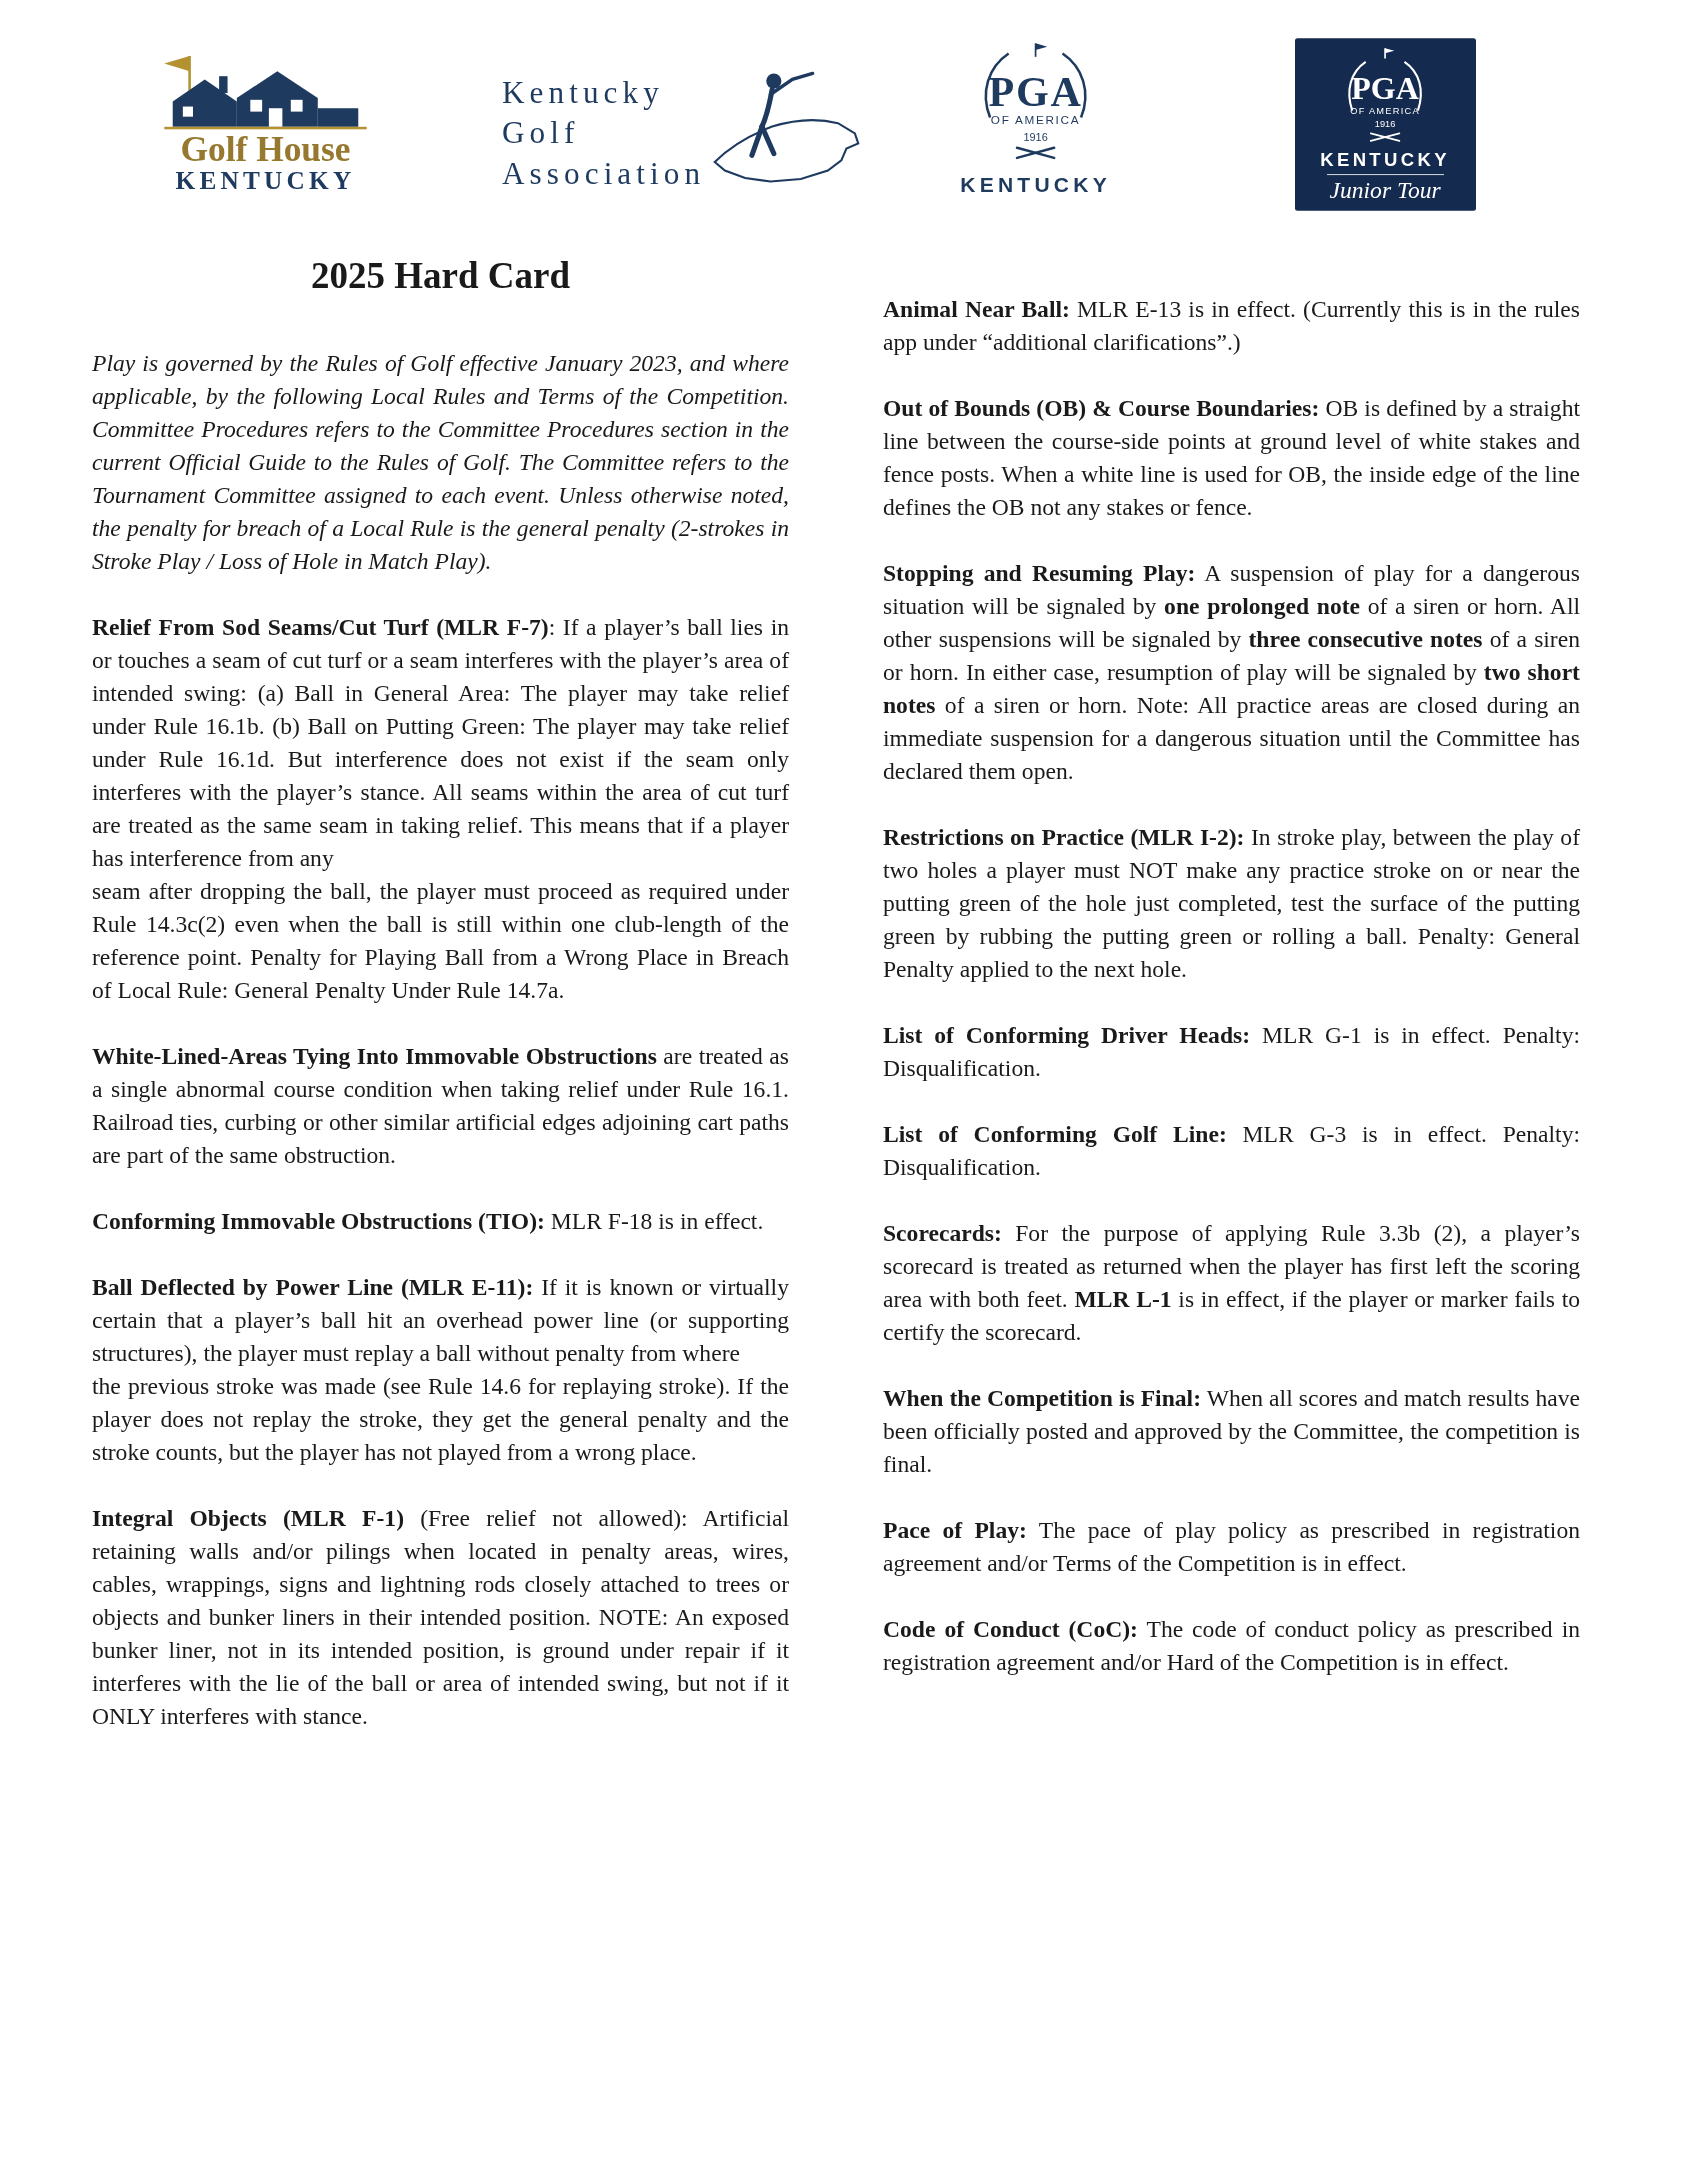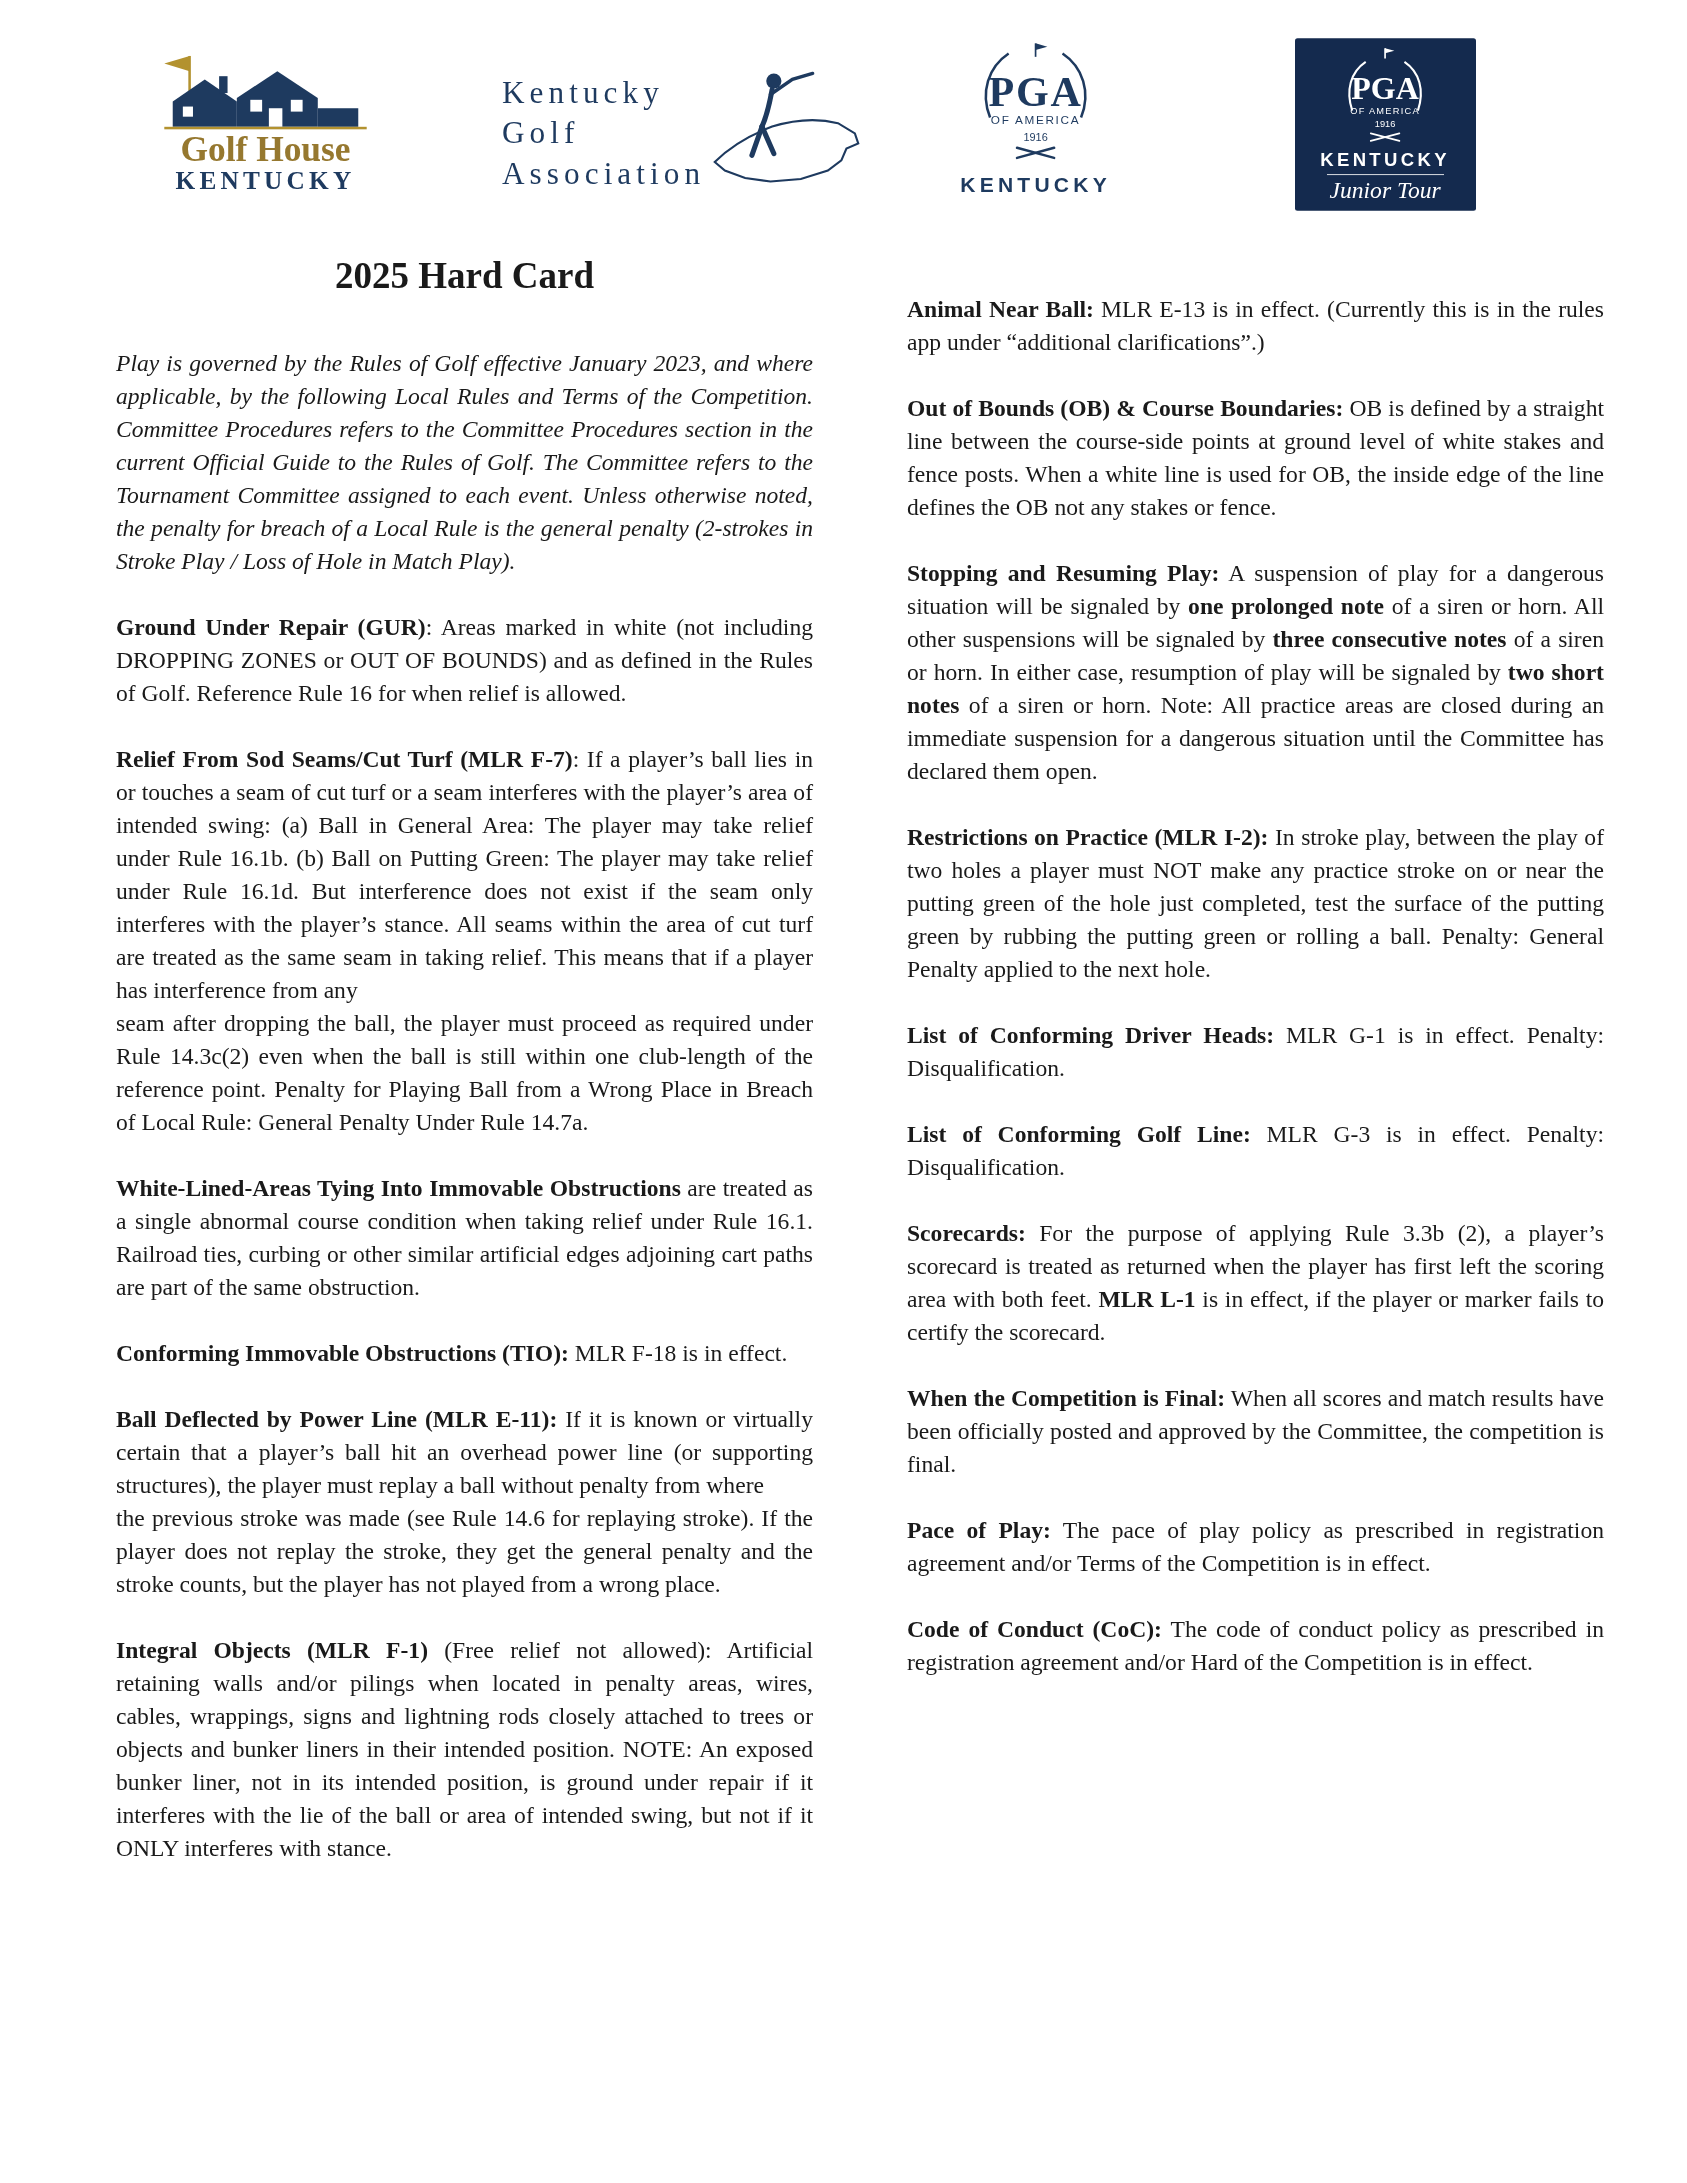--- a/index.html
+++ b/index.html
@@ -16,21 +16,21 @@
   
   .logo-header { position:absolute; top:0; left:0; width:1687px; height:236px; }
   .logo { position:absolute; }
   #logo-ghk { left:139px; top:49px; }
   #logo-kga { left:502px; top:69px; }
   #logo-pga { left:958px; top:40px; }
   #logo-jt  { left:1295px; top:38px; }
 
   
   .body-grid {
-    position:absolute; top:251px; left:116px; width:1488px;
+    position:absolute; top:251px; left:92px; width:1488px;
     display:flex; gap:94px;
   }
   .col { width:697px; font-size:23.6px; line-height:33px; text-align:justify; }
   .col-right { padding-top:42px; }
   .doc-title {
     text-align:center; font-size:37px; line-height:45px;
     font-weight:700; margin:1.7px 0 49px 0;
   }
   p.rule { margin:0; }
   p.rule + p.rule { margin-top:33px; }
@@ -131,21 +131,20 @@
       </svg>
     </div>
 
   </header>
 
   <main class="body-grid">
     <section class="col col-left">
       <h1 class="doc-title">2025 Hard Card</h1>
       <div id="left-paragraphs">
           <p class="rule"><span class="run-i">Play is governed by the Rules of Golf effective January 2023, and where applicable, by the following Local Rules and Terms of the Competition. Committee Procedures refers to the Committee Procedures section in the current Official Guide to the Rules of Golf. The Committee refers to the Tournament Committee assigned to each event. Unless otherwise noted, the penalty for breach of a Local Rule is the general penalty (2-strokes in Stroke Play / Loss of Hole in Match Play).</span></p>
-          <p class="rule"><span class="run-b">Ground Under Repair (GUR)</span><span>: Areas marked in white (not including DROPPING ZONES or OUT OF BOUNDS) and as defined in the Rules of Golf. Reference Rule 16 for when relief is allowed.</span></p>
           <p class="rule"><span class="run-b">Relief From Sod Seams/Cut Turf (MLR F-7)</span><span>: If a player’s ball lies in or touches a seam of cut turf or a seam interferes with the player’s area of intended swing: (a) Ball in General Area: The player may take relief under Rule 16.1b. (b) Ball on Putting Green: The player may take relief under Rule 16.1d. But interference does not exist if the seam only interferes with the player’s stance. All seams within the area of cut turf are treated as the same seam in taking relief. This means that if a player has interference from any</span><br><span>seam after dropping the ball, the player must proceed as required under Rule 14.3c(2) even when the ball is still within one club-length of the reference point. Penalty for Playing Ball from a Wrong Place in Breach of Local Rule: General Penalty Under Rule 14.7a.</span></p>
           <p class="rule"><span class="run-b">White-Lined-Areas Tying Into Immovable Obstructions</span><span> are treated as a single abnormal course condition when taking relief under Rule 16.1. Railroad ties, curbing or other similar artificial edges adjoining cart paths are part of the same obstruction.</span></p>
           <p class="rule"><span class="run-b">Conforming Immovable Obstructions (TIO):</span><span> MLR F-18 is in effect.</span></p>
           <p class="rule"><span class="run-b">Ball Deflected by Power Line (MLR E-11):</span><span> If it is known or virtually certain that a player’s ball hit an overhead power line (or supporting structures), the player must replay a ball without penalty from where</span><br><span>the previous stroke was made (see Rule 14.6 for replaying stroke). If the player does not replay the stroke, they get the general penalty and the stroke counts, but the player has not played from a wrong place.</span></p>
           <p class="rule"><span class="run-b">Integral Objects (MLR F-1)</span><span> (Free relief not allowed): Artificial retaining walls and/or pilings when located in penalty areas, wires, cables, wrappings, signs and lightning rods closely attached to trees or objects and bunker liners in their intended position. NOTE: An exposed bunker liner, not in its intended position, is ground under repair if it interferes with the lie of the ball or area of intended swing, but not if it ONLY interferes with stance.</span></p>
         </div>
     </section>
     <section class="col col-right">
       <div id="right-paragraphs">
           <p class="rule"><span class="run-b">Animal Near Ball:</span><span> MLR E-13 is in effect. (Currently this is in the rules app under “additional clarifications”.)</span></p>

